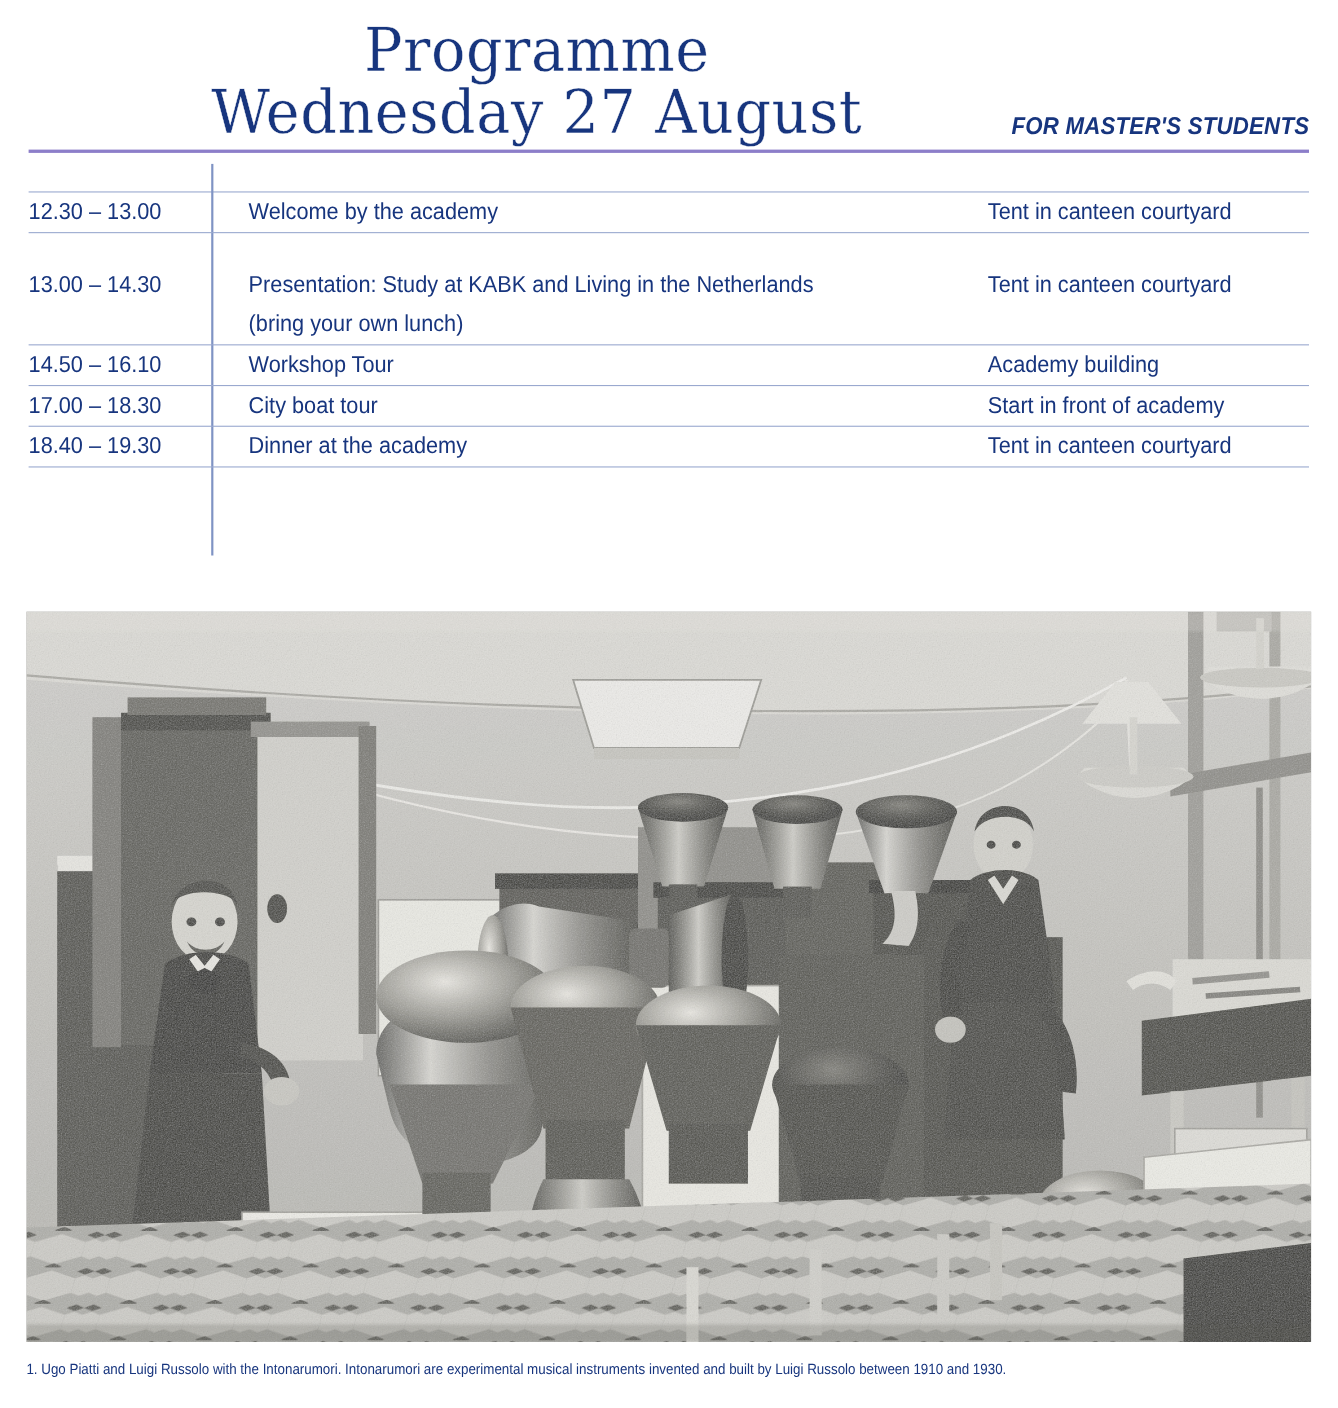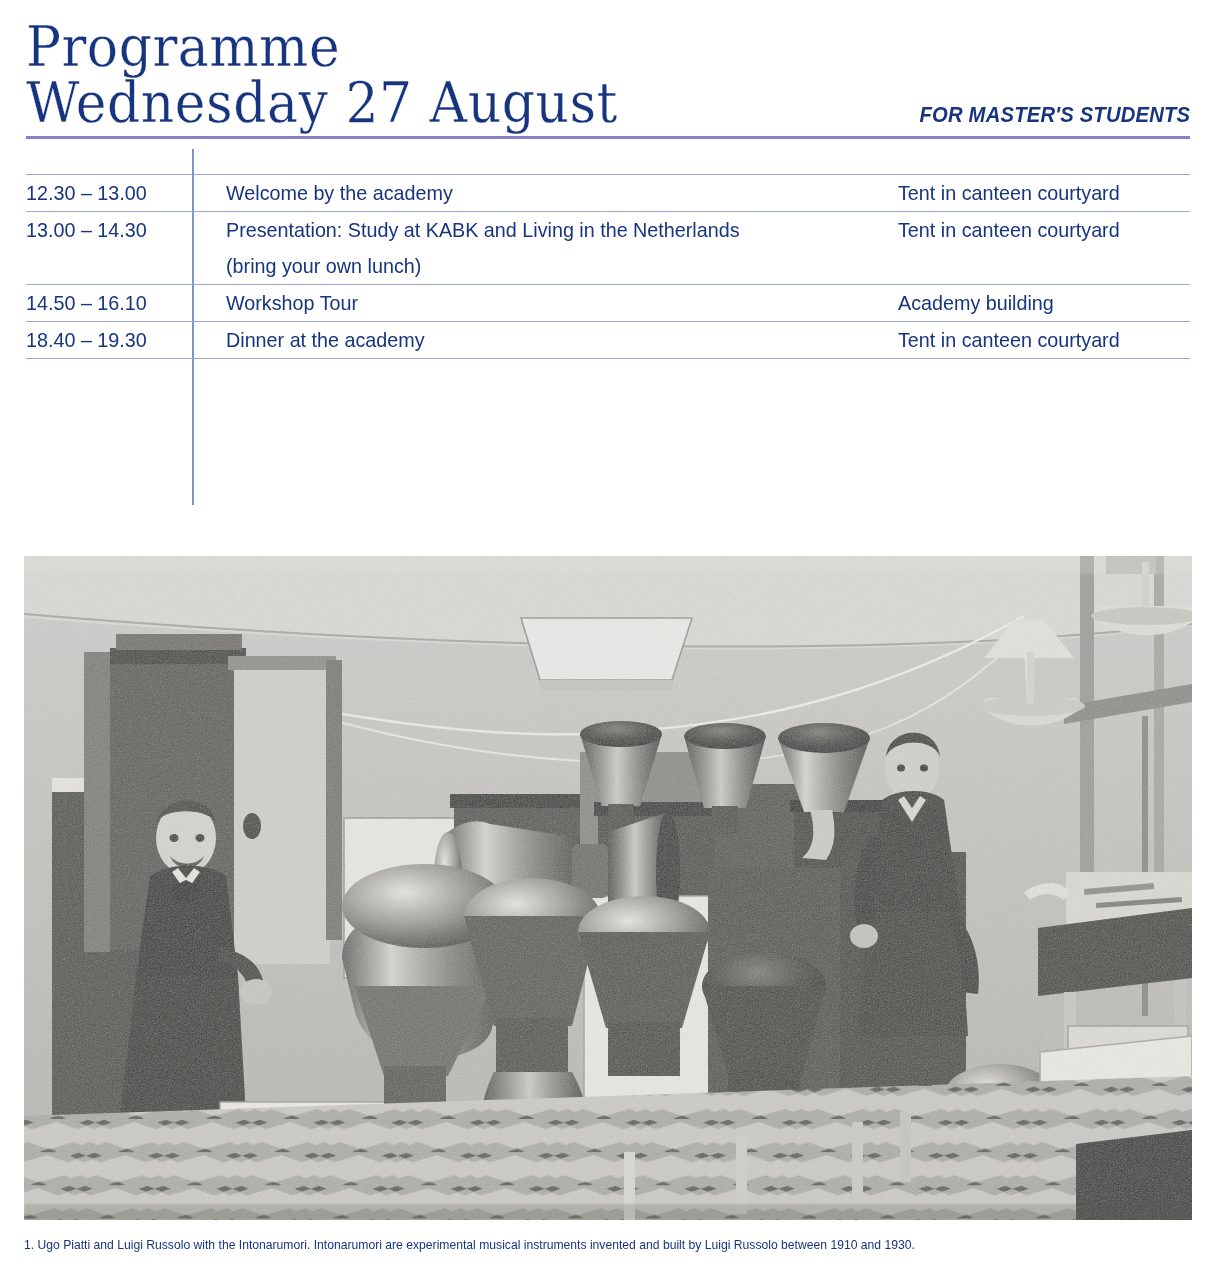--- a/index.html
+++ b/index.html
@@ -26,23 +26,24 @@
   
   .header {
     position: absolute;
     left: 26px;
     top: 18px;
     width: 1164px;
     height: 118px;
   }
   .title-block {
     position: absolute;
-    left: 0;
+    left: 12px;
     top: 0;
     width: 900px;
+    text-align: center;
   }
   .title-line {
     font-family: "DejaVu Serif", "Liberation Serif", serif;
     font-weight: 400;
     font-size: 52px;
     line-height: 54px;
     letter-spacing: 0.5px;
     color: #17357e;
     white-space: nowrap;
     -webkit-text-stroke: 0.35px #ffffff;
@@ -113,21 +114,21 @@
     top: -26px;
     width: 1.6px;
     height: 356px;
     background: #7f93c4;
   }
   .row {
     position: relative;
     border-bottom: 1.6px solid #9aa9cf;
     height: 36px;
   }
-  .row.tall { height: 72px; }
+  .row.tall { height: 72px; margin-top: 29px; }
   .row .cell {
     position: absolute;
     top: 4px;
     font-family: "Liberation Sans", sans-serif;
     font-size: 21px;
     line-height: 28px;
     color: #17357e;
     white-space: nowrap;
     transform: scaleX(0.94);
     transform-origin: left top;
@@ -206,20 +207,25 @@
         <div class="cell c-location">Tent in canteen courtyard</div>
       </div>
 
       <div class="row">
         <div class="cell c-time">14.50 – 16.10</div>
         <div class="cell c-activity">Workshop Tour</div>
         <div class="cell c-location">Academy building</div>
       </div>
 
 
+      <div class="row">
+        <div class="cell c-time">17.00 – 18.30</div>
+        <div class="cell c-activity">City boat tour</div>
+        <div class="cell c-location">Start in front of academy</div>
+      </div>
 
       <div class="row">
         <div class="cell c-time">18.40 – 19.30</div>
         <div class="cell c-activity">Dinner at the academy</div>
         <div class="cell c-location">Tent in canteen courtyard</div>
       </div>
 
       <div class="table-tail"></div>
     </div>
   </div>

